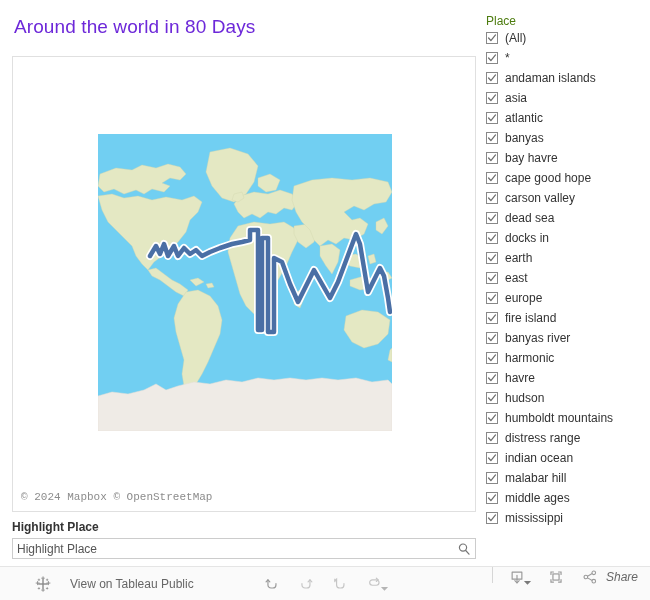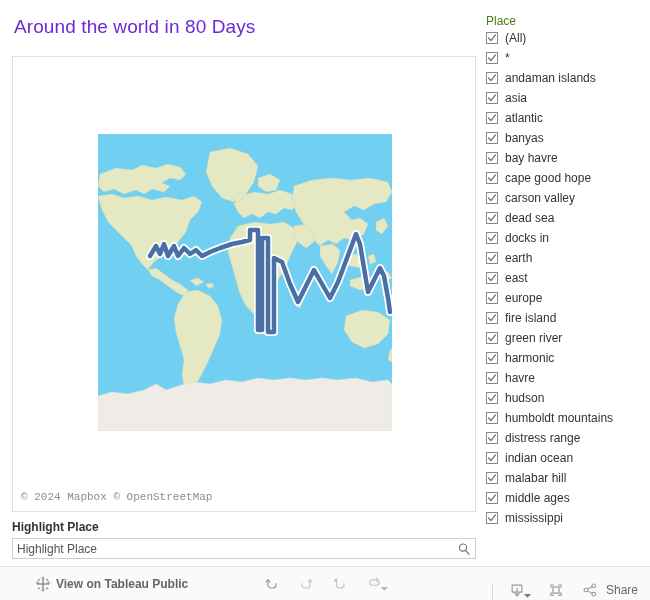--- a/index.html
+++ b/index.html
@@ -184,22 +184,21 @@
     border-top: 1px solid #e5e5e5;
     box-sizing: border-box;
   }
   #tb-left {
     position: absolute;
     left: 35px;
     top: 0;
     height: 33px;
     display: flex;
     align-items: center;
-    gap: 5px;
-    font-weight: bold;
+    gap: 19px;
   }
   #tableau-logo {
     width: 16px;
     height: 16px;
     color: #8a8a8a;
   }
   #tb-brand-label {
     font-size: 12px;
     color: #666666;
     white-space: nowrap;
@@ -212,22 +211,23 @@
     display: flex;
     align-items: center;
     gap: 14px;
   }
   #tb-right {
     position: absolute;
     right: 12px;
     top: 0;
     height: 33px;
     display: flex;
-    align-items: flex-end;
+    align-items: flex-start;
     gap: 14px;
+    font-style: italic;
   }
   .tb-btn {
     width: 20px;
     height: 20px;
     color: #c6c6c6;
     display: flex;
     align-items: center;
     justify-content: center;
   }
   .tb-btn.active { color: #9a9a9a; }
@@ -489,21 +489,21 @@
               </svg>
             </span>
             <span class="place-label">fire island</span>
           </div>
           <div class="place-item">
             <span class="cb">
               <svg viewBox="0 0 10 10" fill="none" stroke="#6e6e6e" stroke-width="1.25" stroke-linecap="round" stroke-linejoin="round">
                 <polyline points="1.6,5.0 3.9,7.6 8.5,1.9"></polyline>
               </svg>
             </span>
-            <span class="place-label">green river</span>
+            <span class="place-label">banyas river</span>
           </div>
           <div class="place-item">
             <span class="cb">
               <svg viewBox="0 0 10 10" fill="none" stroke="#6e6e6e" stroke-width="1.25" stroke-linecap="round" stroke-linejoin="round">
                 <polyline points="1.6,5.0 3.9,7.6 8.5,1.9"></polyline>
               </svg>
             </span>
             <span class="place-label">harmonic</span>
           </div>
           <div class="place-item">

